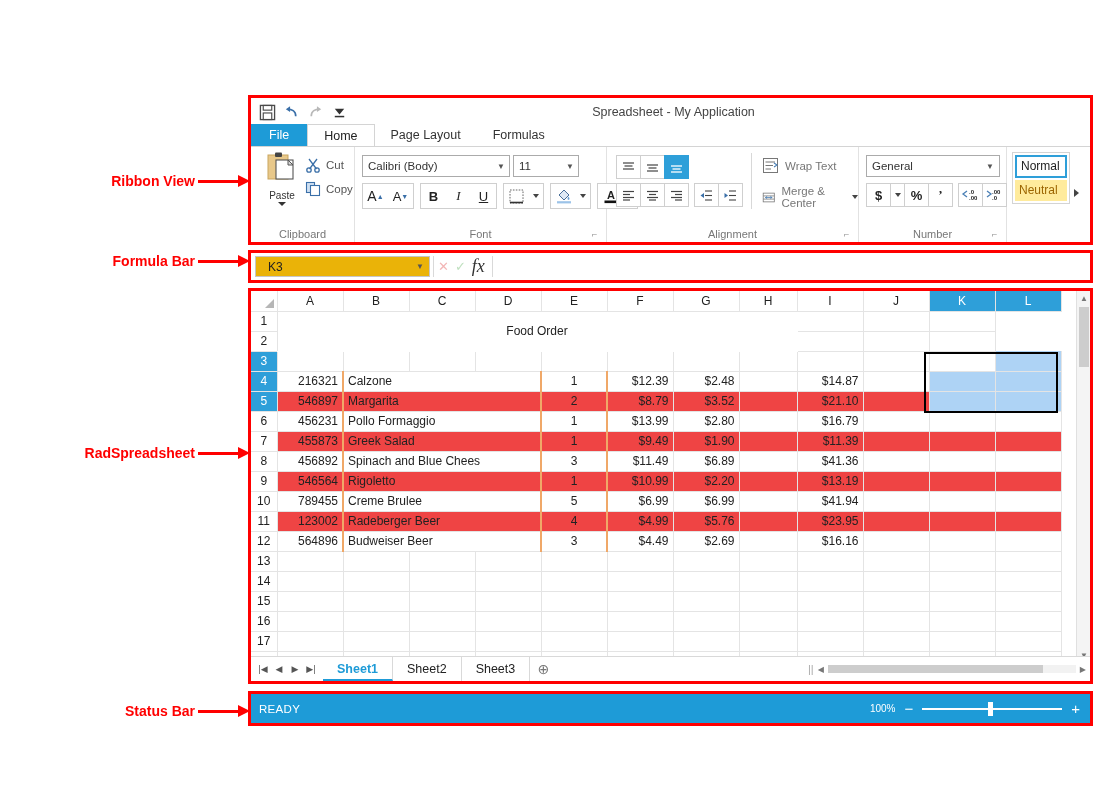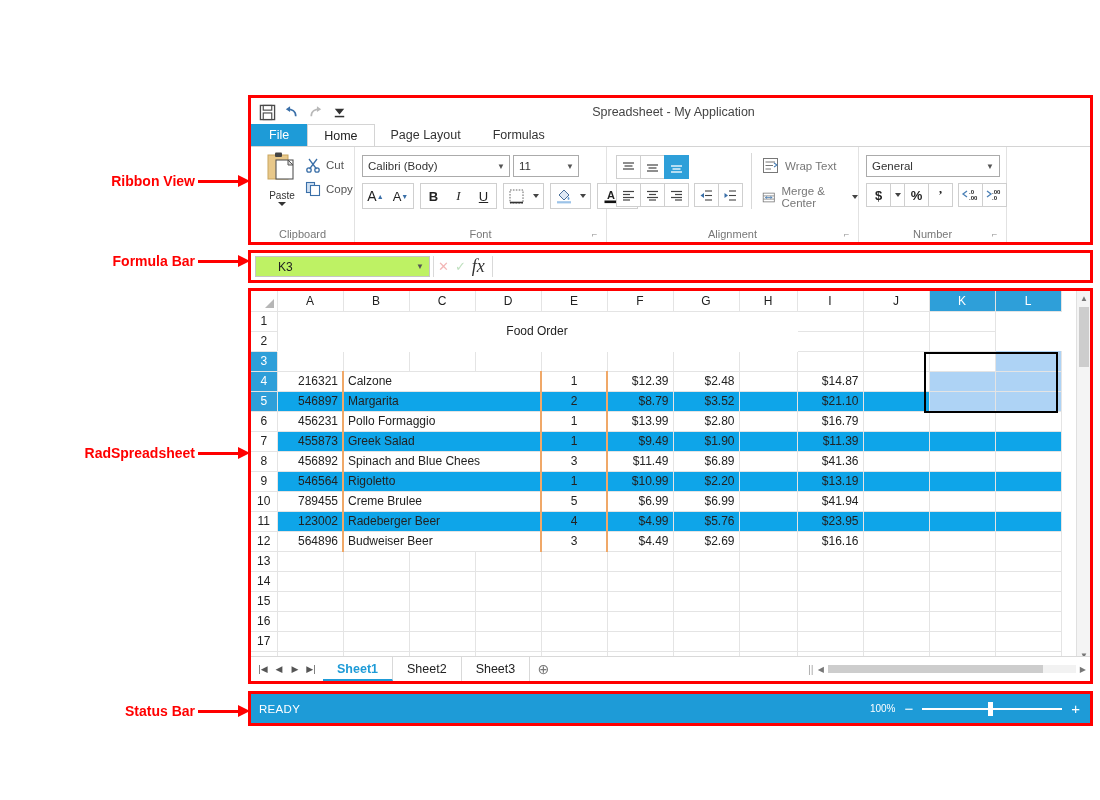--- a/index.html
+++ b/index.html
@@ -211,23 +211,23 @@
 
   
   .formula-bar {
     position: absolute; left: 0; top: 155px;
     width: 845px; height: 33px;
     border: 3px solid #ff0000; background: #fff;
     display: flex; align-items: center;
   }
   .namebox {
     width: 175px; height: 21px; margin-left: 4px;
-    border: 1px solid #c6c6c6; background: #bef264;
+    border: 1px solid #c6c6c6; background: #eab308;
     display: flex; align-items: center; font-size: 12px; color: #222;
-    padding-left: 22px; cursor: text;
+    padding-left: 12px; cursor: text;
   }
   .namebox .carr { width: 18px; text-align: center; color: #555; font-size: 8px; }
   .fbar-btns {
     display: flex; align-items: center; height: 21px;
     border-left: 1px solid #d9d9d9; margin-left: 3px; padding: 0 4px; gap: 6px;
   }
   .fb-ic { font-size: 13px; cursor: pointer; }
   .fb-x { color: #f3b5b5; }
   .fb-ok { color: #bfe0bf; }
   .fb-fx { color: #333; font-style: italic; font-family: "Liberation Serif", serif; font-size: 18px; }
@@ -267,21 +267,21 @@
   .corner-tri {
     position: absolute; right: 3px; bottom: 3px;
     width: 0; height: 0;
     border-left: 9px solid transparent; border-bottom: 9px solid #b6b6b6;
   }
   td.rowhdr {
     width: 26px; text-align: center; background: #fff; color: #333;
     border-right: 1px solid #d0d0d0; border-bottom: 1px solid #e9e9e9;
   }
   td.rowhdr.selh { background: #2e9fd9; color: #fff; }
-  tr.hl td { background: #0ea5e9; }
+  tr.hl td { background: #ef4444; }
   tr.hl td.rowhdr { background: #fff; }
   tr.hl td.rowhdr.selh { background: #2e9fd9; }
   td.num { text-align: right; }
   td.ctr { text-align: center; }
   td.ob-l { border-left: 2px solid #f0a868; }
   td.ob-r { border-right: 2px solid #f0a868; }
   .title-cell {
     color: #f5b521; font-weight: bold; font-size: 19px;
     text-align: center; vertical-align: middle;
     border-right: 1px solid #fff !important;
@@ -646,20 +646,27 @@
                 <path d="M2 4 L6 7 L2 10" fill="none" stroke="#4a7fb5" stroke-width="1.3"></path>
                 <text x="7" y="7" font-size="6" fill="#222" font-family="Liberation Sans, sans-serif">.00</text>
                 <text x="7" y="13" font-size="6" fill="#222" font-family="Liberation Sans, sans-serif">.0</text>
               </svg>
             </div>
           </div>
           <div class="rgroup-title">Number</div>
           <div class="rgroup-launch">⌐</div>
         </div>
 
+        <div class="rgroup g-styles">
+          <div class="style-gallery">
+            <div class="style-cell style-normal">Normal</div>
+            <div class="style-cell style-neutral">Neutral</div>
+          </div>
+          <div class="gallery-more"></div>
+        </div>
 
       </div>
     </div>
 
     <div class="formula-bar">
       <div class="namebox">
         <span style="flex:1;">K3</span>
         <span class="carr">▼</span>
       </div>
       <div class="fbar-btns">

